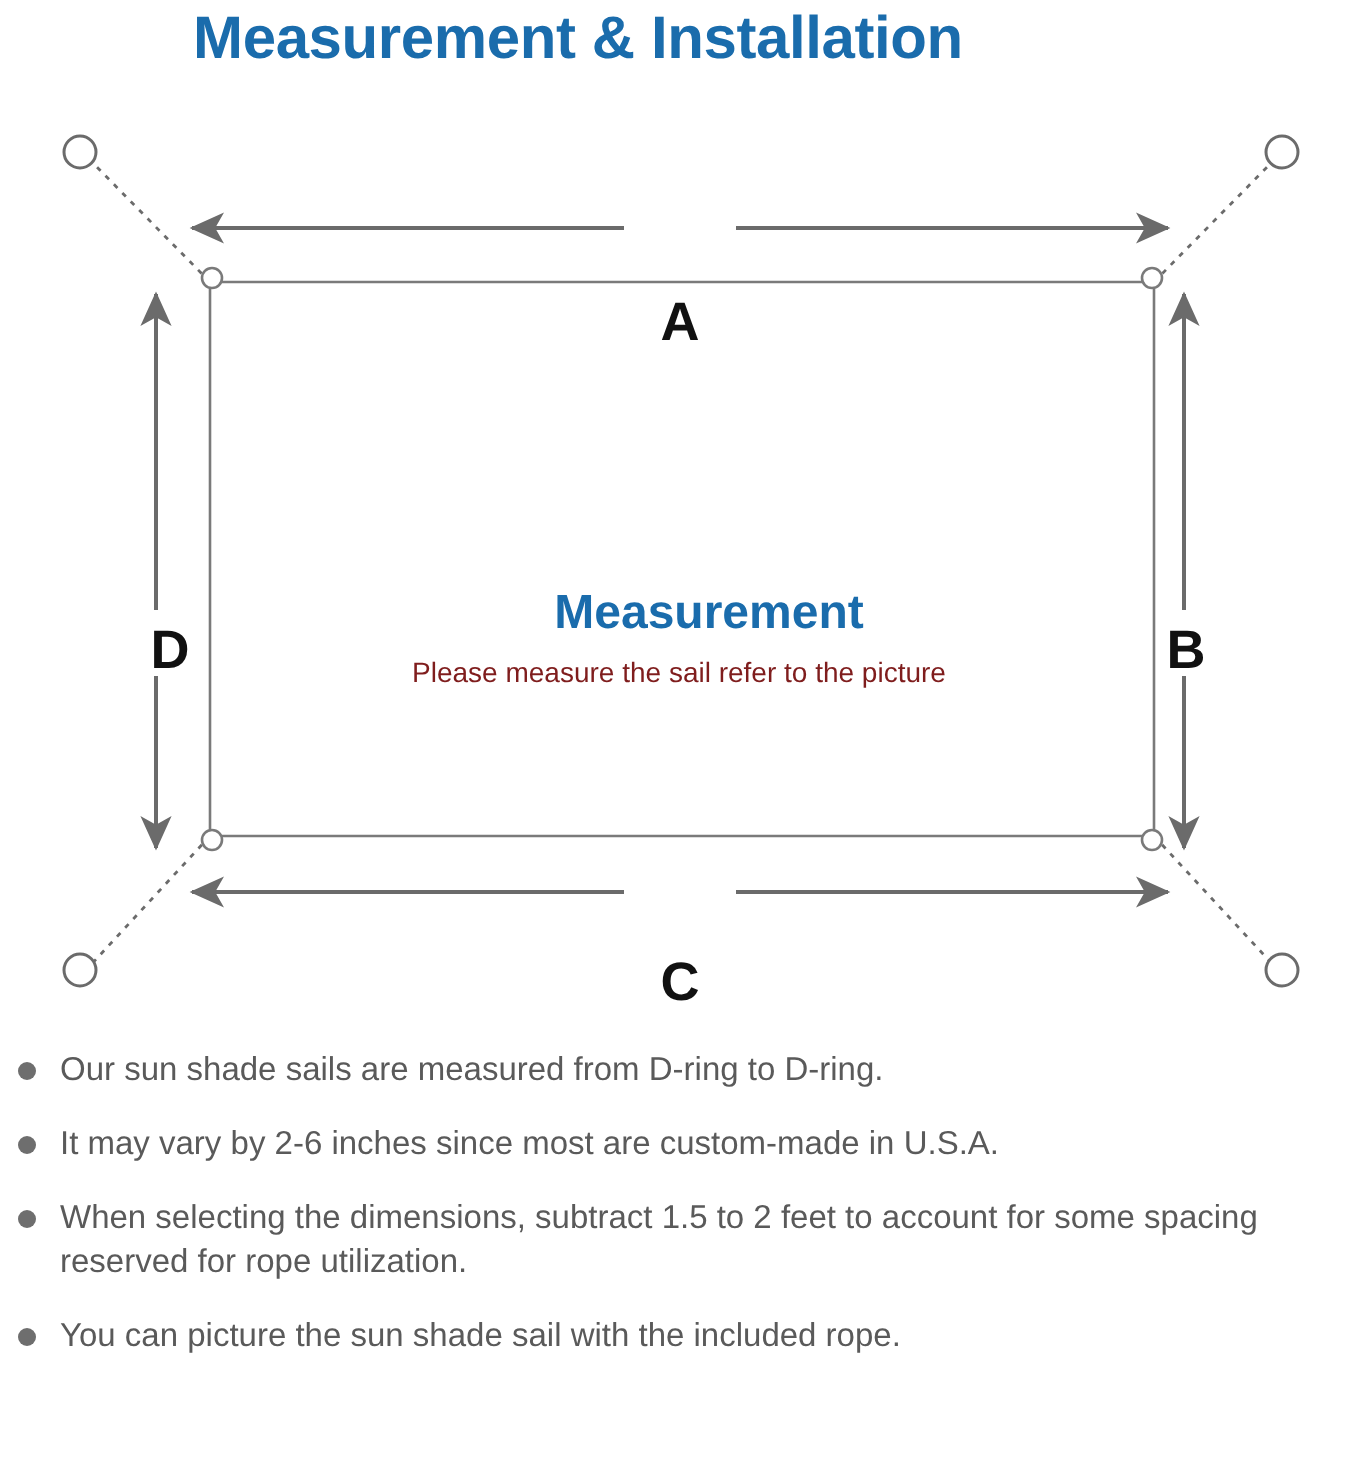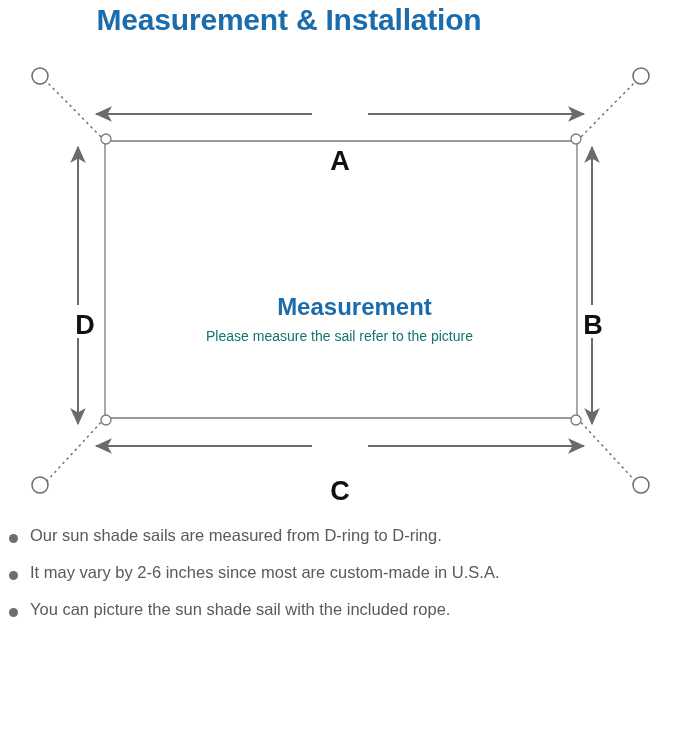--- a/index.html
+++ b/index.html
@@ -49,21 +49,21 @@
   .center-title {
     top: 243px;
     font-size: 24px;
     font-weight: bold;
     color: #1a6cac;
     padding-left: 15px;
   }
   .center-sub {
     top: 278px;
     font-size: 14px;
-    color: #0f766e;
+    color: #7f1d1d;
     font-weight: normal;
   }
   .dim-label {
     position: absolute;
     font-size: 27px;
     font-weight: bold;
     color: #111111;
     font-family: "Liberation Sans", sans-serif;
     text-align: center;
     line-height: 1;
@@ -75,21 +75,21 @@
   .notes {
     position: absolute;
     top: 524px;
     left: 0;
     width: 679px;
     padding: 0;
   }
   .note-item {
     position: relative;
     display: flex;
-    align-items: center;
+    align-items: flex-start;
     margin: 0 0 15px 0;
     padding-left: 9px;
   }
   .note-bullet {
     flex: 0 0 auto;
     width: 9px;
     height: 9px;
     border-radius: 50%;
     background: #6e6e6e;
     margin-top: 7px;
@@ -162,17 +162,21 @@
     <div class="note-item">
       <span class="note-bullet"></span>
       <span class="note-text">Our sun shade sails are measured from D-ring to D-ring.</span>
     </div>
     <div class="note-item">
       <span class="note-bullet"></span>
       <span class="note-text">It may vary by 2-6 inches since most are custom-made in U.S.A.</span>
     </div>
     <div class="note-item">
       <span class="note-bullet"></span>
+      <span class="note-text">When selecting the dimensions, subtract 1.5 to 2 feet to account for some spacing reserved for rope utilization.</span>
+    </div>
+    <div class="note-item">
+      <span class="note-bullet"></span>
       <span class="note-text">You can picture the sun shade sail with the included rope.</span>
     </div>
   </div>
 
 </div>
 
 </body></html>

